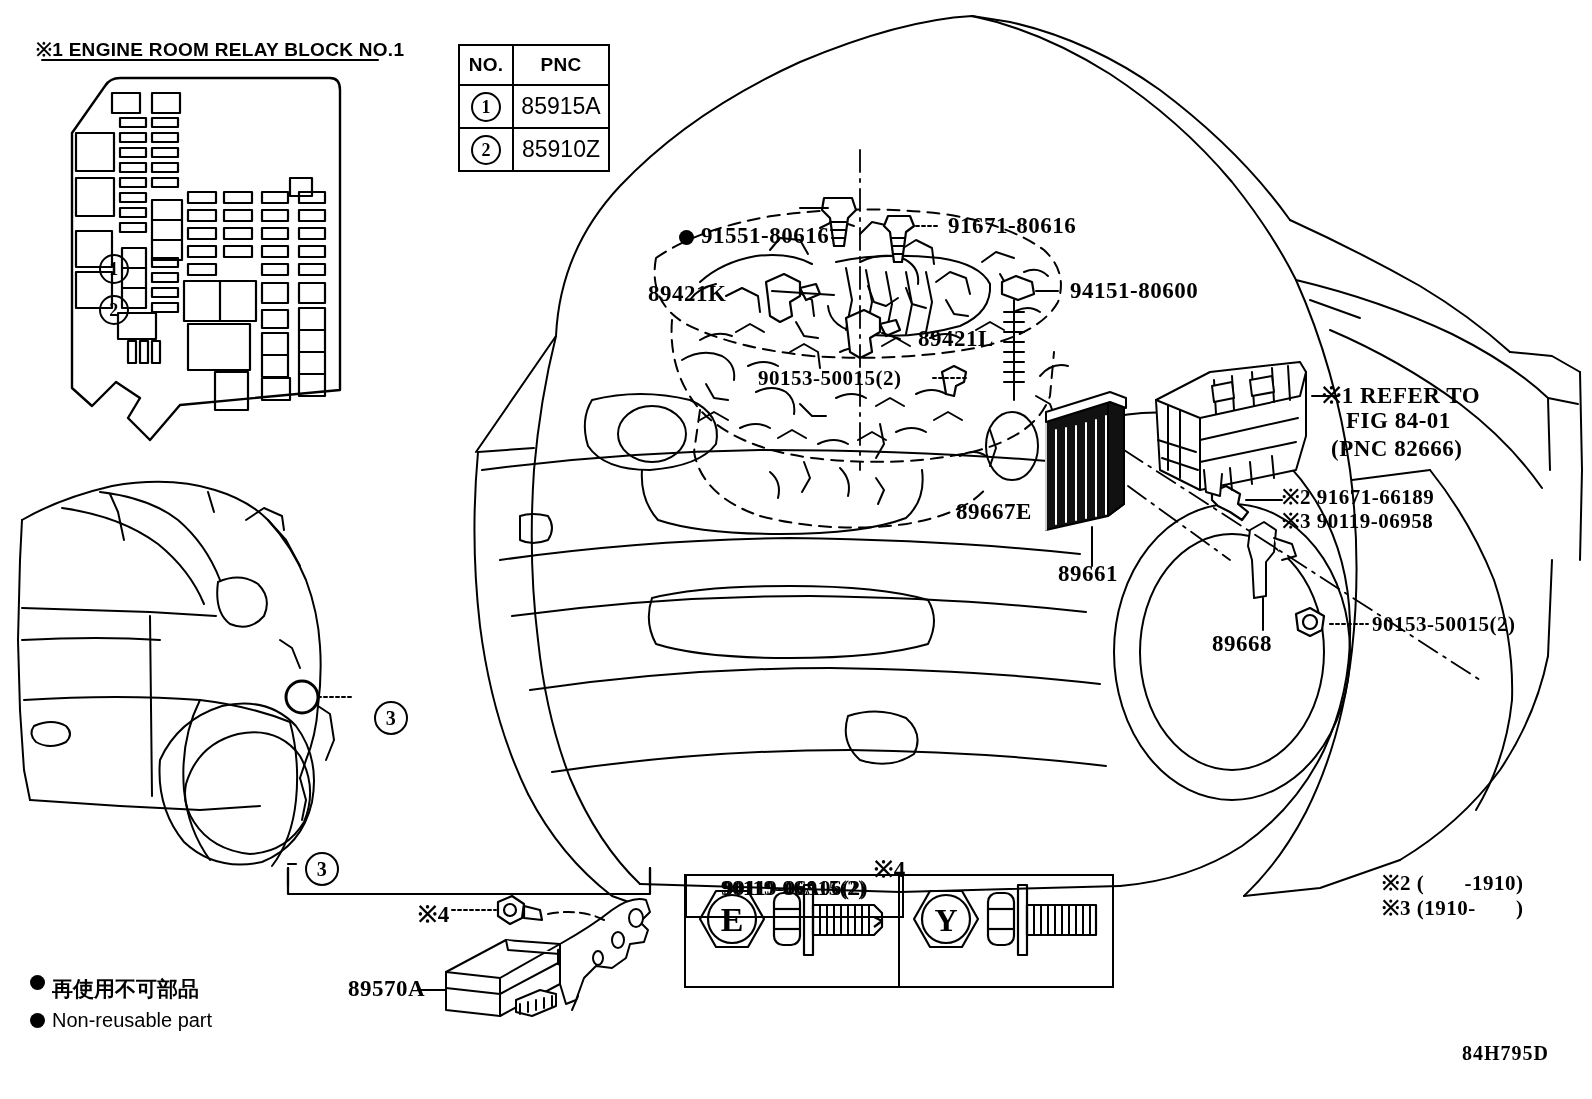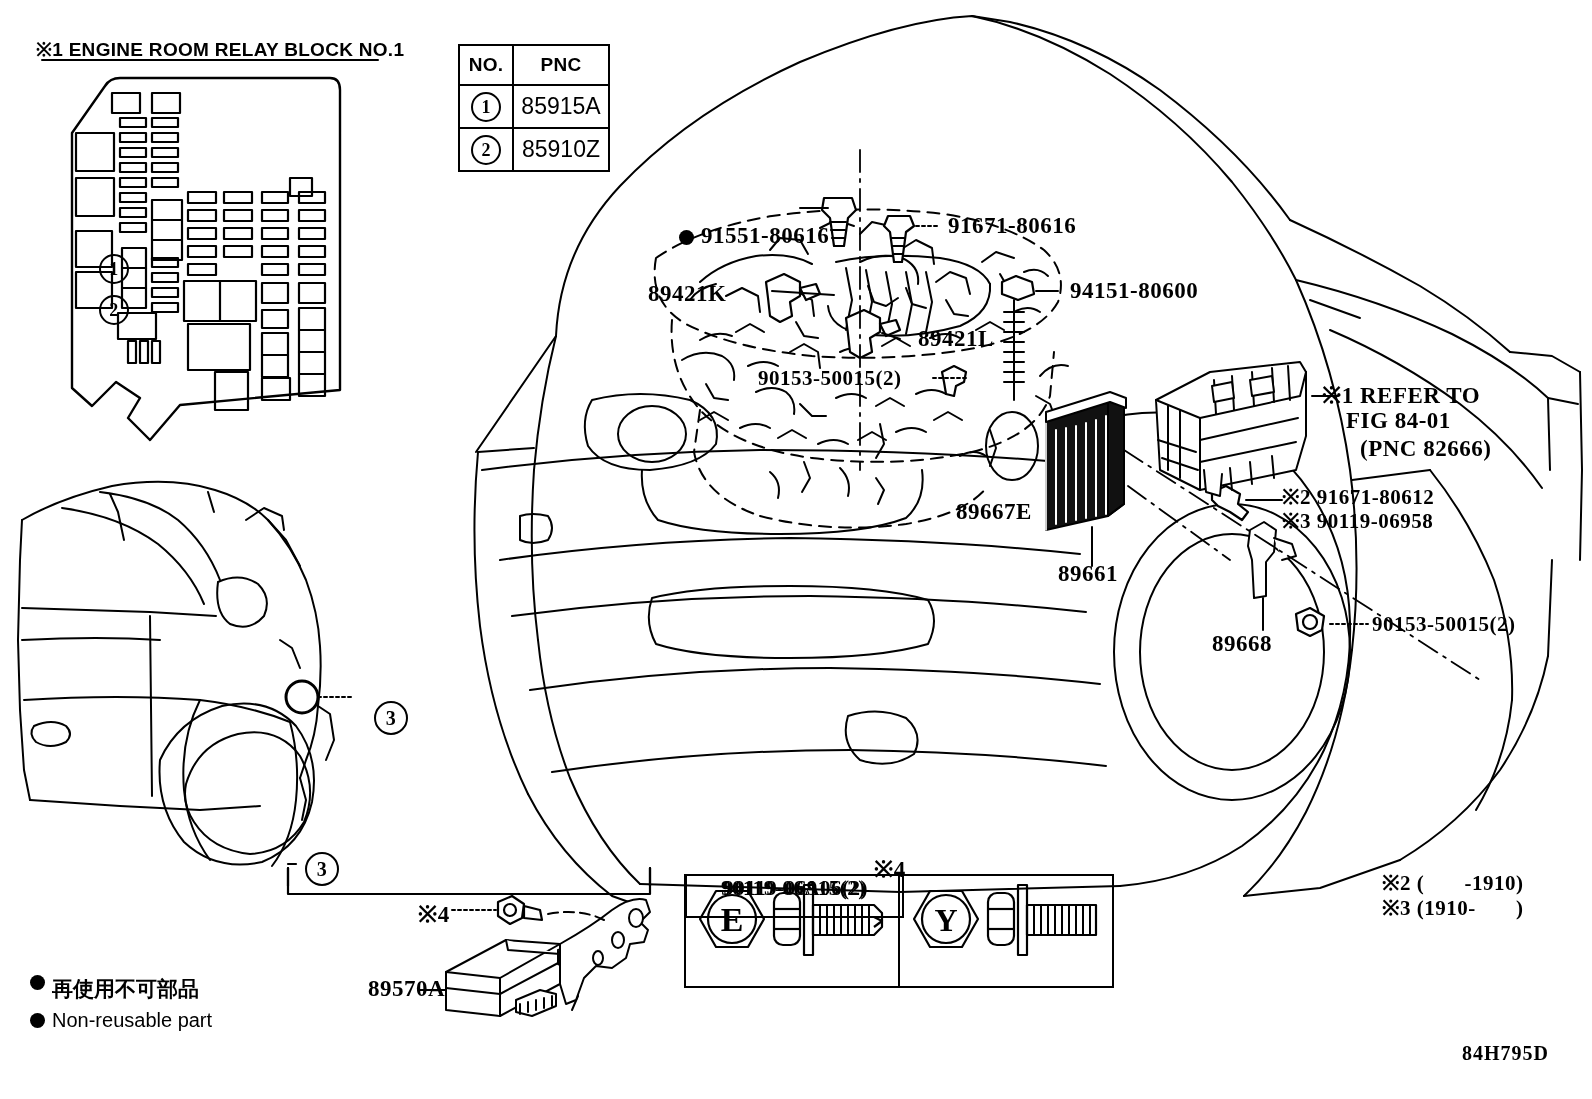--- a/index.html
+++ b/index.html
@@ -474,36 +474,36 @@
   <div class="lbl pn" style="left:918px;top:326px;">89421L</div>
   <div class="lbl pn-sm" style="left:758px;top:366px;">90153-50015(2)</div>
   <div class="lbl pn" style="left:956px;top:499px;">89667E</div>
   <div class="lbl pn" style="left:1058px;top:561px;">89661</div>
   <div class="lbl pn" style="left:1212px;top:631px;">89668</div>
   <div class="lbl pn-sm" style="left:1372px;top:612px;">90153-50015(2)</div>
 
   <div style="position:absolute;left:1322px;top:374px;">
     <div class="lbl pn" style="position:relative;left:0;top:4px;">※1 REFER TO</div>
     <div class="lbl pn" style="position:relative;left:24px;top:2px;">FIG 84-01</div>
-    <div class="lbl pn" style="position:relative;left:38px;top:4px;">(PNC 82666)</div>
-  </div>
-
-  <div class="lbl pn-sm" style="left:1282px;top:482px;">※2 91671-80612</div>
+    <div class="lbl pn" style="position:relative;left:9px;top:4px;">(PNC 82666)</div>
+  </div>
+
+  <div class="lbl pn-sm" style="left:1282px;top:482px;">※2 91671-66189</div>
   <div class="lbl pn-sm" style="left:1282px;top:506px;">※3 90119-06958</div>
 
   <div class="lbl" style="left:356px;top:683px;">
     <span class="circnum cn-big">3</span>
   </div>
 
   <div class="lbl" style="left:287px;top:834px;">
     <span class="circnum cn-big">3</span>
   </div>
 
   <div class="lbl pn" style="left:418px;top:897px;">※4</div>
-  <div class="lbl pn" style="left:368px;top:976px;">89570A</div>
+  <div class="lbl pn" style="left:348px;top:976px;">89570A</div>
 
   <div class="lbl pn" style="left:874px;top:852px;">※4</div>
   <table class="tbl" style="left:684px;top:874px;width:430px;">
     <tbody>
         <tr>
       <th style="width:215px;height:40px;" class="pn-sm lbl" style2="">90119-06915(2)</th>
       <th style="width:215px;height:40px;" class="pn-sm lbl">90119-06A06(2)</th>
     </tr>
     <tr>
       <td style="height:110px;">

